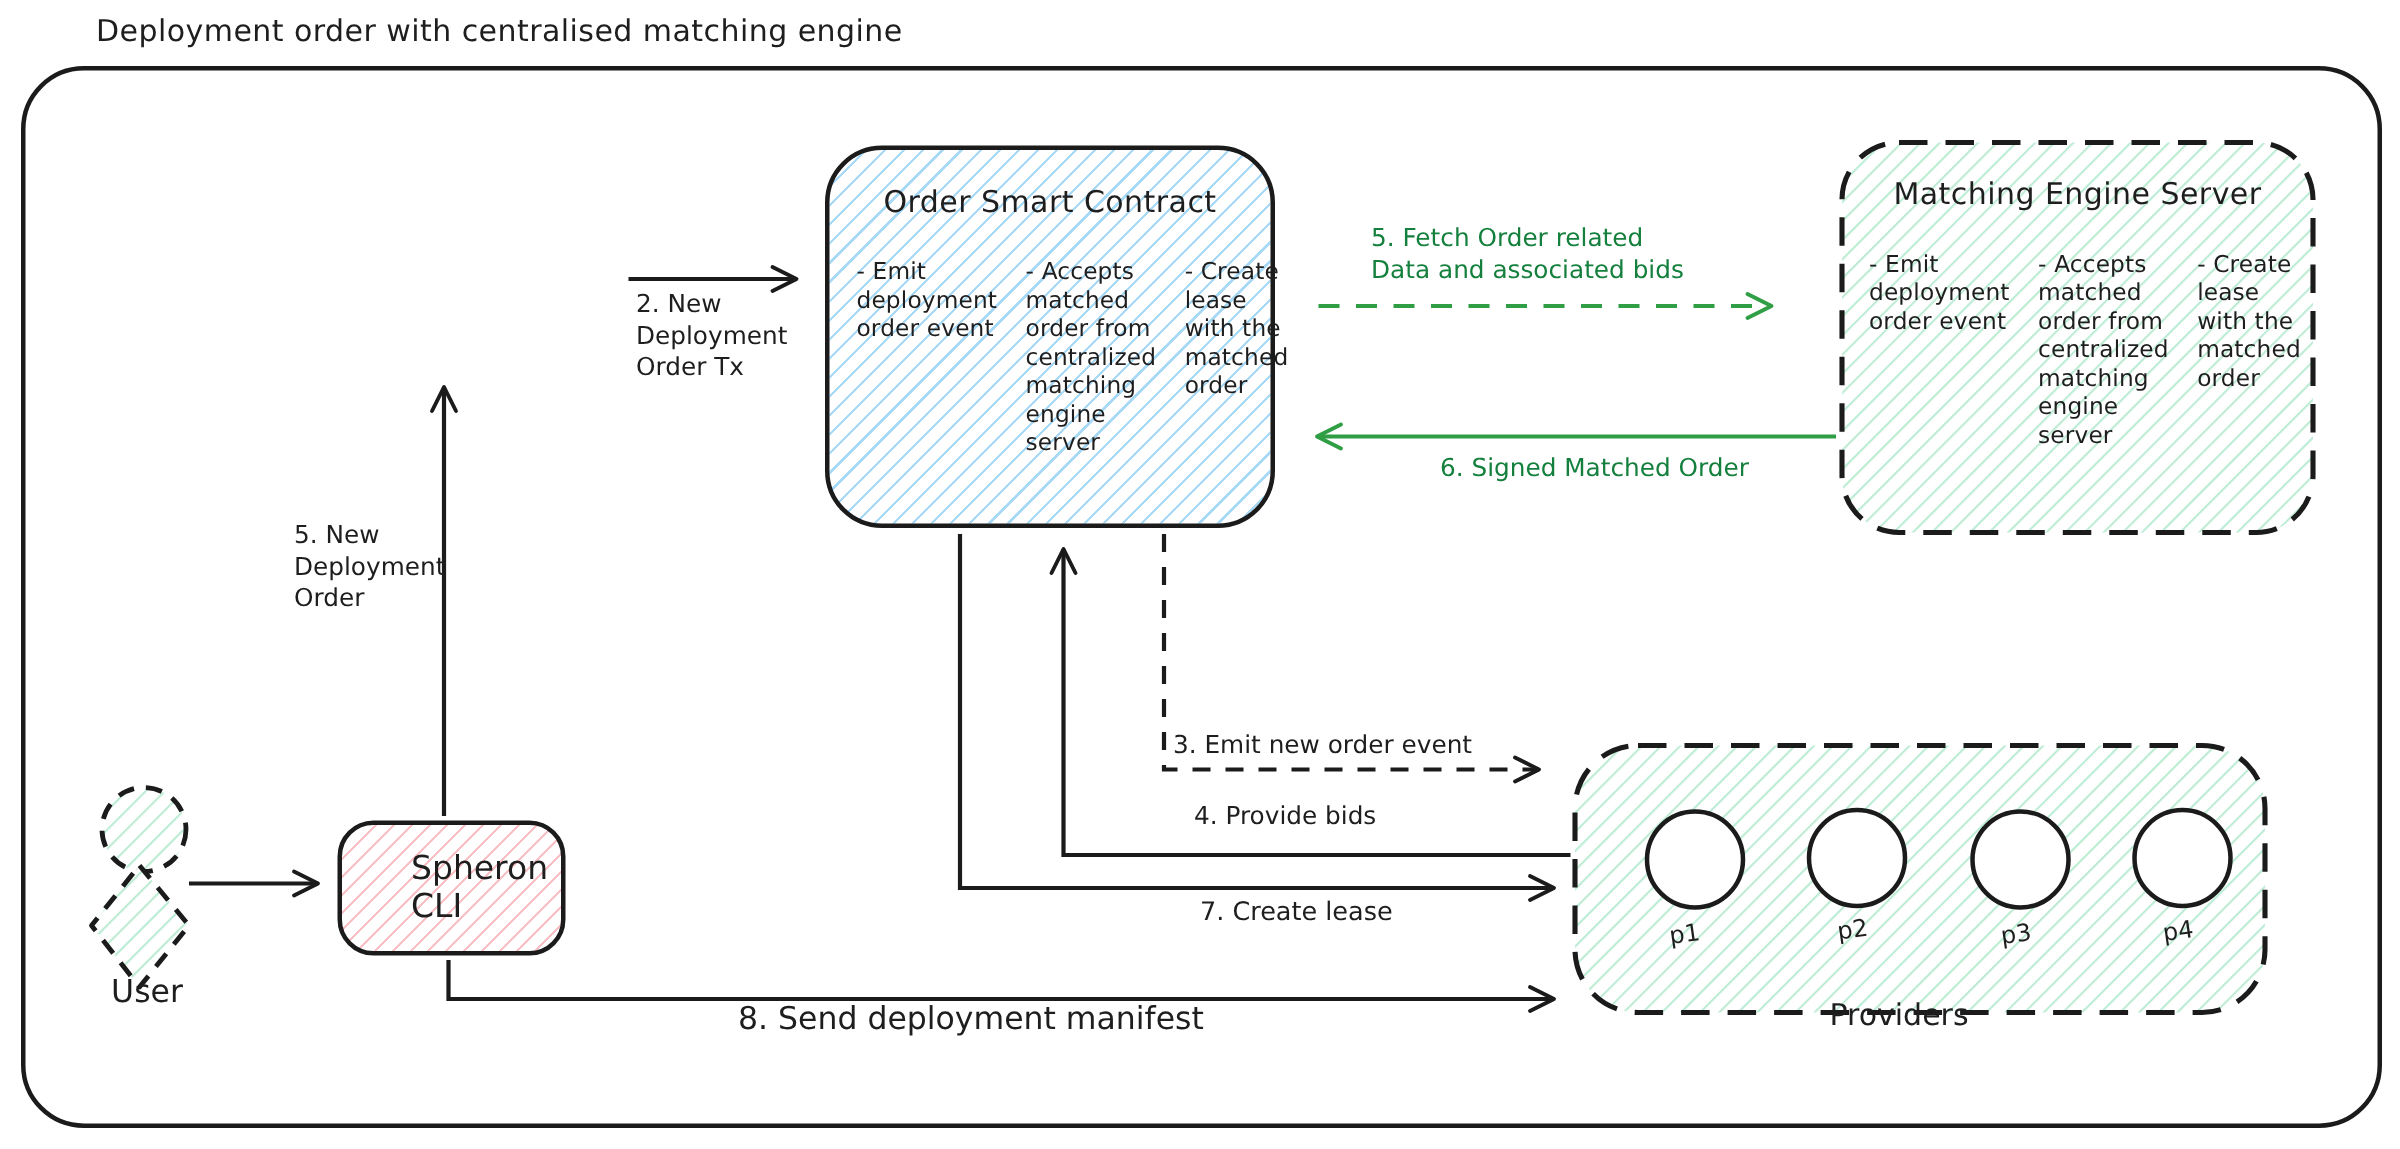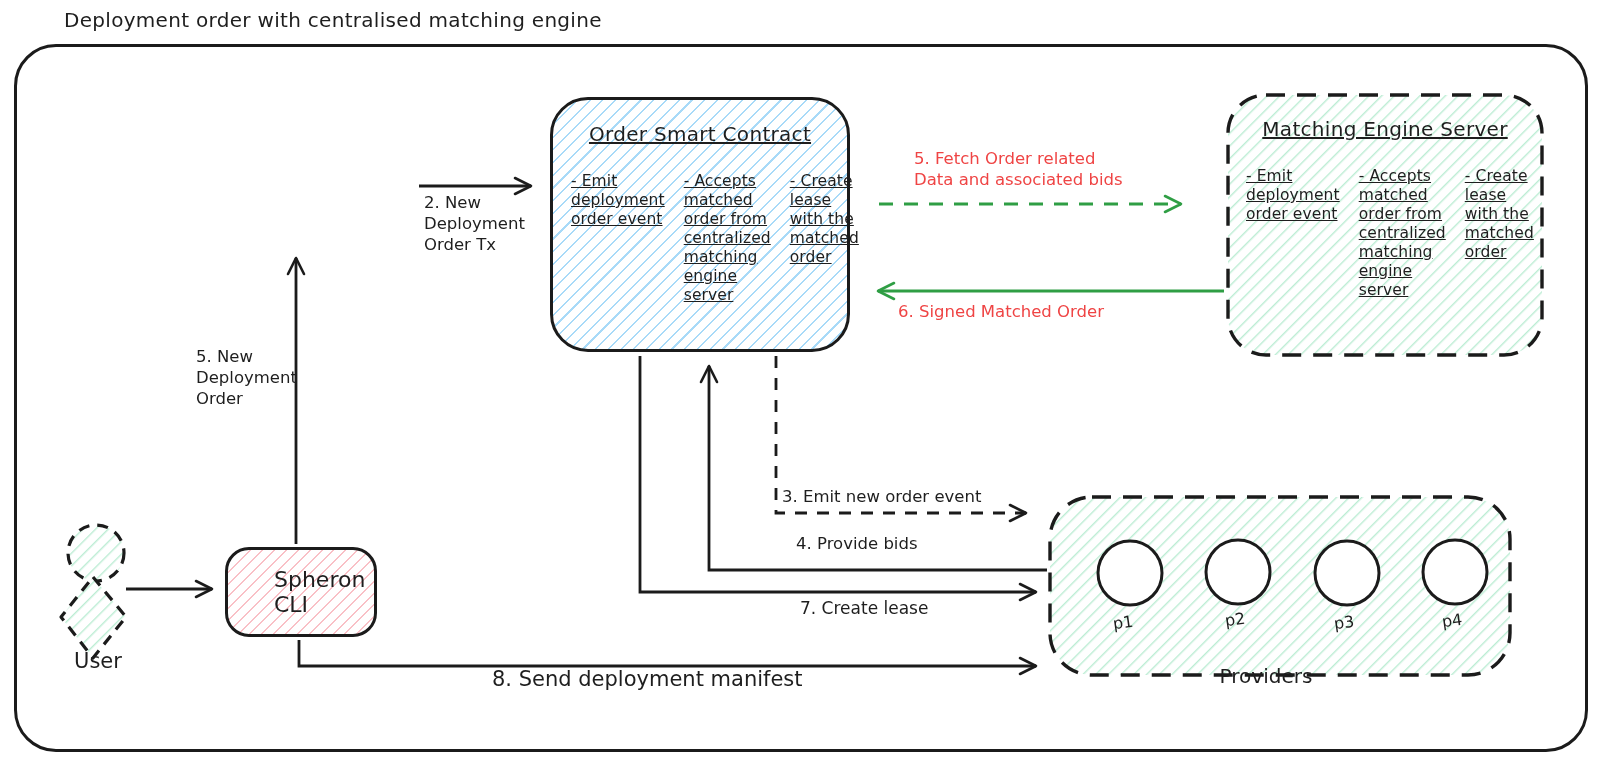--- a/index.html
+++ b/index.html
@@ -15,31 +15,31 @@
   }
   #page-title{left:64px;top:8px;font-size:20px;letter-spacing:.3px;}
   svg.overlay{position:absolute;left:0;top:0;}
   .box{
     position:absolute;border:3px solid #1b1b1b;box-sizing:border-box;
     display:flex;align-items:center;justify-content:center;
   }
   .hatch-blue{background:repeating-linear-gradient(135deg,rgba(255,255,255,0) 0 7.5px,#a8daf8 7.5px 9px) #ffffff;}
   .hatch-red{background:repeating-linear-gradient(135deg,rgba(255,255,255,0) 0 7px,#f9c0c6 7px 8.4px) #ffffff;}
   .card{
-    position:absolute;box-sizing:border-box;display:block;text-decoration:underline;
+    position:absolute;box-sizing:border-box;display:block;
   }
   .card .card-title{text-align:center;font-size:20px;margin-top:22px;letter-spacing:.3px;}
   .card .bullets{
     margin:26px 12px 0 18px;display:flex;flex-direction:row;gap:19px;
     font-size:15.5px;line-height:19px;white-space:pre-line;letter-spacing:.1px;
   }
   #order-box{left:550px;top:97px;width:300px;height:255px;border:3px solid #1b1b1b;border-radius:38px;}
   #matching-text{left:1228px;top:95px;width:314px;height:260px;}
   .lbl{position:absolute;white-space:pre-line;font-size:16.5px;line-height:21px;}
-  .lbl.green{color:#ef4444;}
+  .lbl.green{color:#15803d;}
   .node-label{display:inline-block;}
   .p-label{position:absolute;width:30px;text-align:center;font-size:16px;transform:rotate(-8deg);}
 </style>
 </head>
 <body>
 
 <div id="stage">
 
   <div id="page-title" class="abs hand">Deployment order with centralised matching engine</div>
 
@@ -115,21 +115,21 @@
   <div class="lbl" style="left:196px;top:346px;">5. New
 Deployment
 Order</div>
   <div class="lbl" style="left:424px;top:192px;">2. New
 Deployment
 Order Tx</div>
   <div class="lbl" style="left:782px;top:486px;">3. Emit new order event</div>
   <div class="lbl" style="left:796px;top:533px;">4. Provide bids</div>
   <div class="lbl green" style="left:914px;top:148px;">5. Fetch Order related
 Data and associated bids</div>
-  <div class="lbl green" style="left:898px;top:301px;">6. Signed Matched Order</div>
+  <div class="lbl green" style="left:960px;top:301px;">6. Signed Matched Order</div>
   <div class="lbl" style="left:800px;top:598px;font-size:17px;">7. Create lease</div>
   <div class="lbl" style="left:492px;top:669px;font-size:21px;">8. Send deployment manifest</div>
 
   <div class="lbl" style="left:58px;top:651px;width:80px;text-align:center;font-size:21px;">User</div>
   <div class="lbl" style="left:1196px;top:666px;width:140px;text-align:center;font-size:20px;">Providers</div>
 
   <div class="p-label" style="left:1108px;top:613px;">p1</div>
   <div class="p-label" style="left:1220px;top:610px;">p2</div>
   <div class="p-label" style="left:1329px;top:613px;">p3</div>
   <div class="p-label" style="left:1437px;top:611px;">p4</div>

